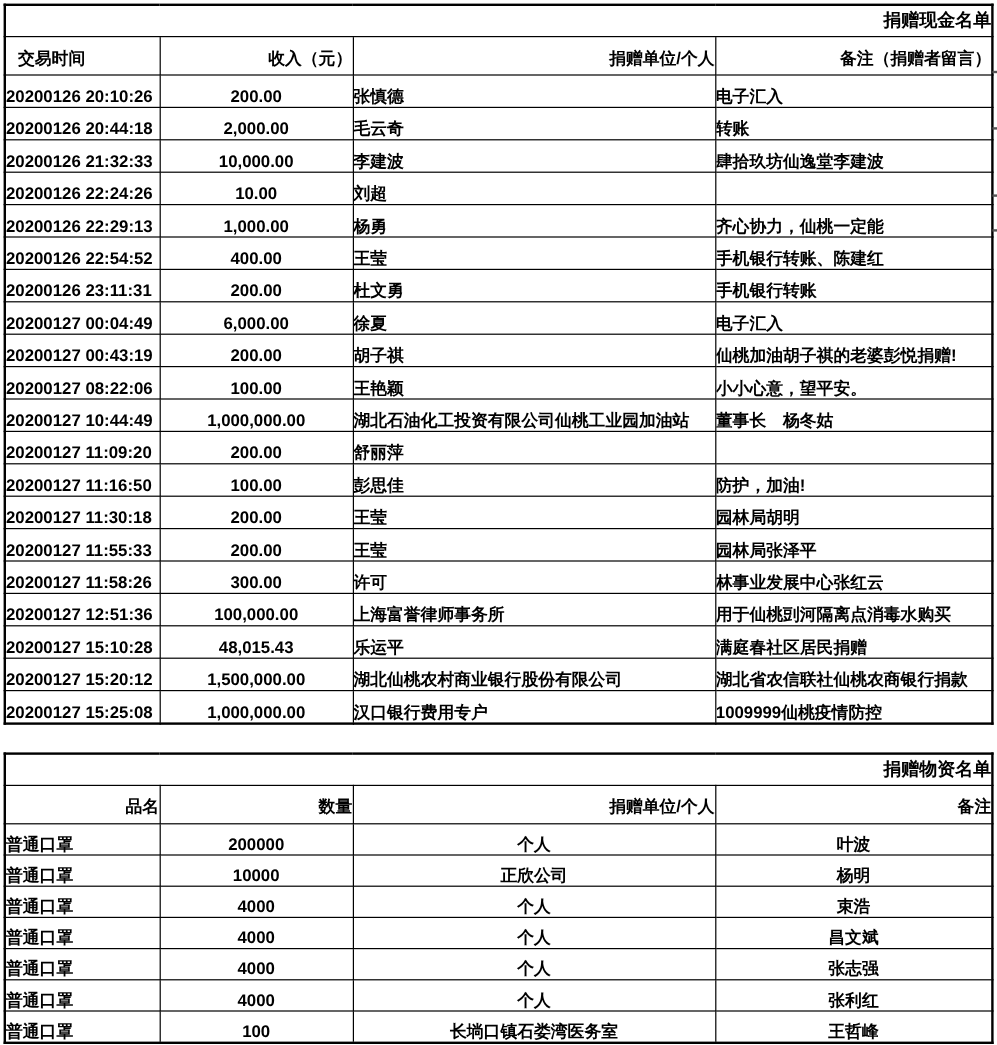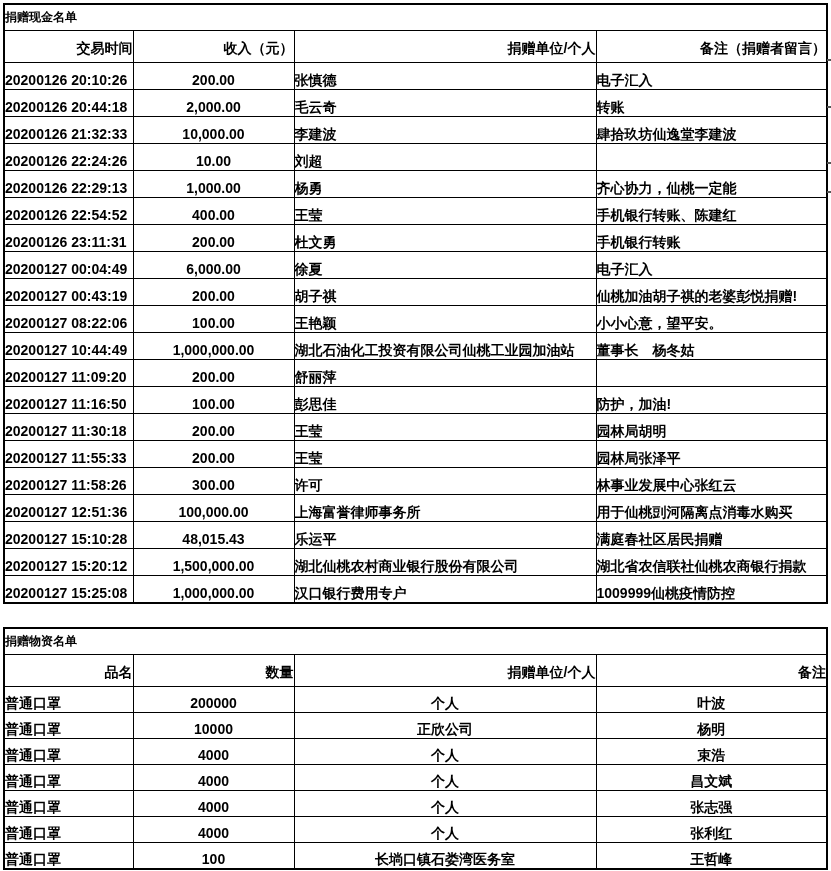--- a/index.html
+++ b/index.html
@@ -32,33 +32,33 @@
     border: 1.5px solid #000;
     overflow: hidden;
     white-space: pre;
     font-weight: bold;
     font-size: 14px;
     line-height: 17px;
     padding: 0;
   }
   tr.title-row td {
     height: 25px;
-    text-align: left;
+    text-align: right;
     vertical-align: middle;
-    font-size: 12px;
+    font-size: 15px;
     margin-left: 40px;
   }
   tr.header-row td {
     height: 26px;
     text-align: right;
     vertical-align: bottom;
     padding-bottom: 5px;
   }
   tr.header-row td.h-left {
-    text-align: right;
+    text-align: left;
     padding-left: 10px;
   }
   #cash-table tbody tr { height: 27px; padding-left: 16px; }
   #goods-table tbody tr { height: 26px; }
   tbody td { vertical-align: bottom; padding-bottom: 3px; }
   td.c-left   { text-align: left;   padding-left: 3px;  }
   td.c-right  { text-align: center;  padding-right: 3px; }
   td.c-center { text-align: center; }
   
   .edge-tick {

